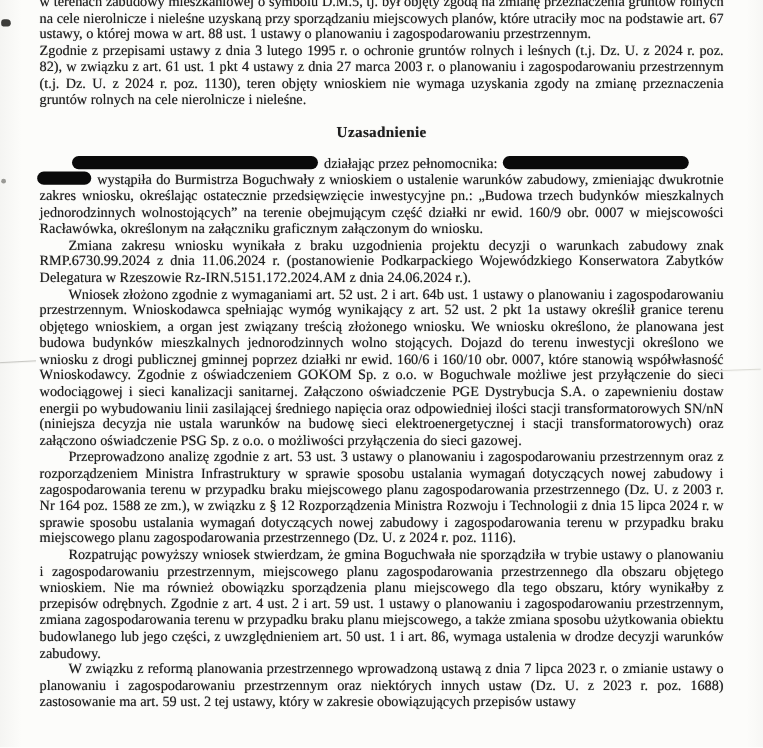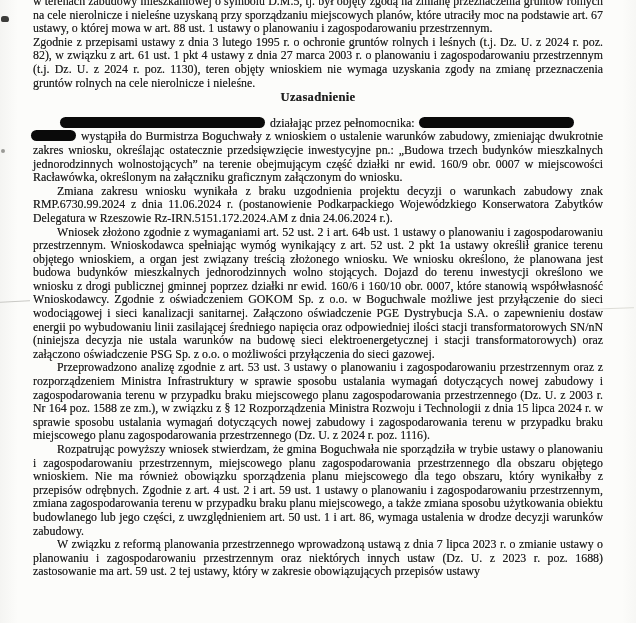--- a/index.html
+++ b/index.html
@@ -21,21 +21,21 @@
     position: relative;
     margin-top: -5px;
     padding: 0 33px;
     text-align: justify;
     text-shadow: 0 0 0.6px rgba(35,35,35,0.65);
   }
   .para { margin: 0; }
   .para.indent { text-indent: 24px; }
   .para.indent-first { text-indent: 27px; margin-top: 12px; }
   .heading {
-    margin: 1px 0 12px 0;
+    margin: 14px 0 12px 0;
     font-size: 12.6px;
     line-height: 13.6px;
     font-weight: bold;
     text-align: center;
     letter-spacing: 0.3px;
   }
   .redact {
     display: inline-block;
     height: 11px;
     border-radius: 5.5px;

